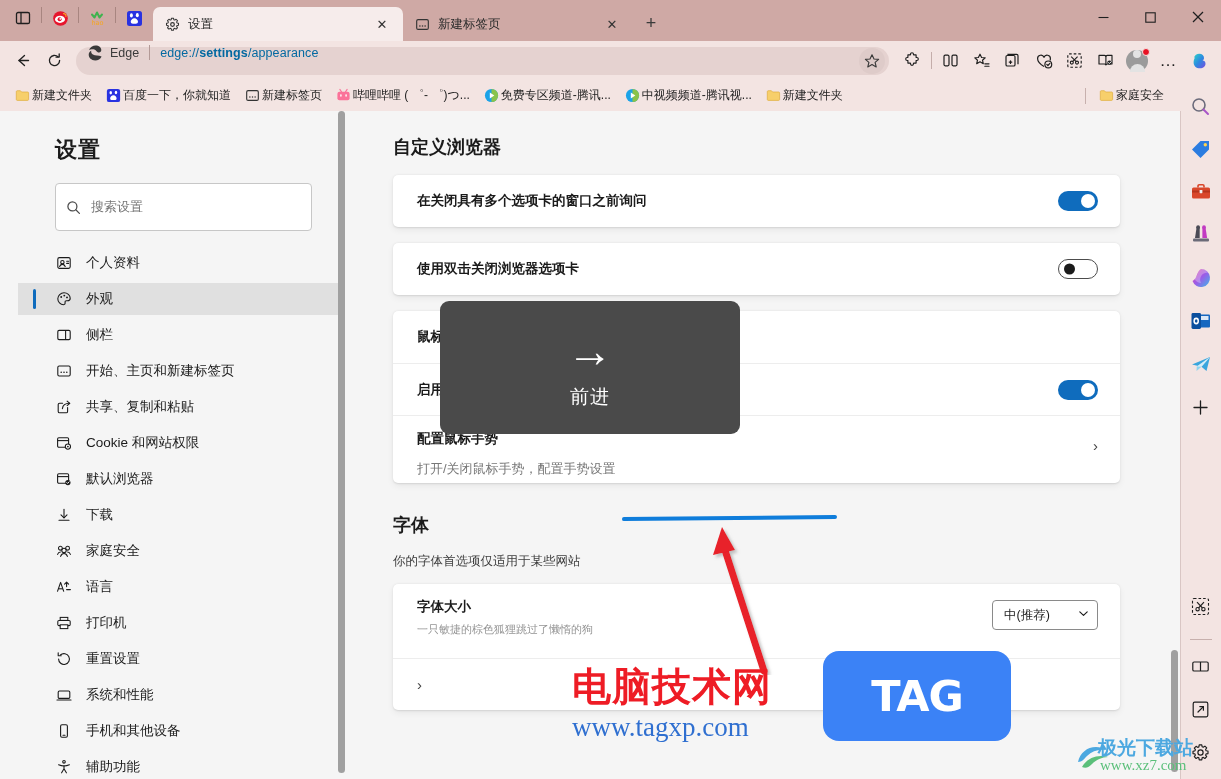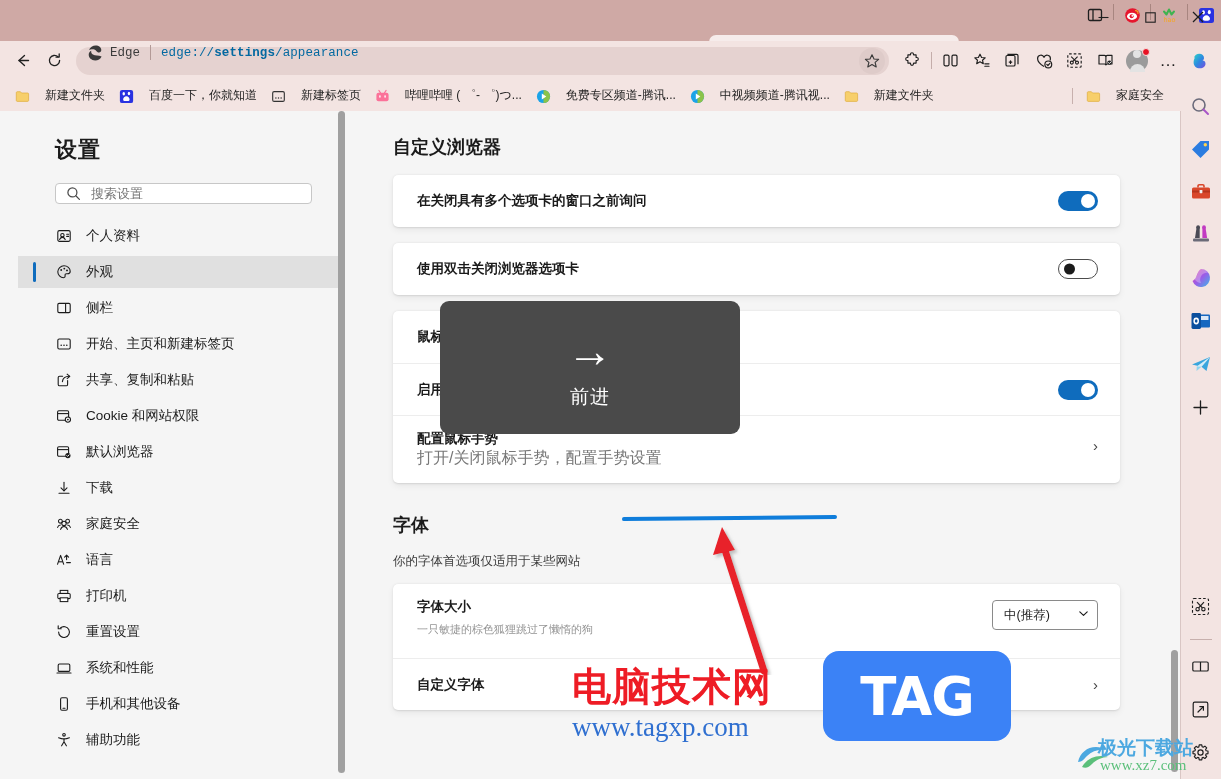--- a/index.html
+++ b/index.html
@@ -8,21 +8,21 @@
     overflow: hidden;
     font-family: "Liberation Sans", "DejaVu Sans", sans-serif;
     background: #f3e4e2;
   }
   .app { position: relative; width: 1221px; height: 779px; background: #efdcda; }
 
   
   .titlebar {
     position: absolute; left: 0; top: 0; width: 1221px; height: 41px;
     background: #cfa9a5;
-    display: flex; align-items: flex-end; flex-direction: column;
+    display: flex; align-items: flex-end;
   }
   .tb-left { display: flex; align-items: center; height: 41px; padding-left: 8px; gap: 0px; }
   .tb-iconbtn {
     width: 30px; height: 30px; display: flex; align-items: center; justify-content: center;
     border-radius: 4px; margin-bottom: 5px;
   }
   .tb-sep { width: 1px; height: 16px; background: #a88580; margin: 0 3px 12px 3px; }
 
   .tab {
     height: 34px; display: flex; align-items: center; gap: 8px;
@@ -55,21 +55,20 @@
   .nav-btn {
     width: 32px; height: 32px; border-radius: 5px;
     display: flex; align-items: center; justify-content: center; color: #202020;
     flex: none;
   }
   .omnibox {
     flex: 1; height: 28px; margin: 0 8px 0 6px;
     background: #e5d2d0; border-radius: 14px;
     display: flex; align-items: center; padding: 0 6px 16px 10px;
     position: relative;
-    font-family: Liberation Mono, monospace;
   }
   .omni-brandicon { width: 18px; height: 18px; flex: none; margin-right: 6px; }
   .omni-brand { font-size: 12.5px; color: #3b3b3b; }
   .omni-divider { width: 1px; height: 15px; background: #b39a97; margin: 0 10px; }
   .omni-url { font-size: 12.5px; color: #0369a1; letter-spacing: 0.1px; }
   .omni-url b { font-weight: 700; }
   .omni-star {
     position: absolute; right: 4px; top: 1px;
     width: 26px; height: 26px; border-radius: 13px;
     display: flex; align-items: center; justify-content: center;
@@ -88,21 +87,21 @@
   .avatar-dot { position:absolute; right:3px; top:3px; width:8px;height:8px;border-radius:50%;
     background:#e81123; border:1.5px solid #f3e4e2; }
 
   
   .bookmarks {
     position: absolute; left: 0; top: 80px; width: 1221px; height: 31px;
     background: #f3e4e2; display: flex; align-items: center; padding: 0 8px;
     font-size: 12px; color: #1f1f1f; overflow: hidden;
   }
   .bm {
-    display: flex; align-items: flex-end; gap: 15px; padding: 3px 7px; border-radius: 4px;
+    display: flex; align-items: center; gap: 2px; padding: 3px 7px; border-radius: 4px;
     white-space: nowrap; flex: none; max-width: 175px;
   }
   .bm-label { overflow: hidden; text-overflow: ellipsis; white-space: nowrap; }
   .bm-spacer { flex: 1; }
   .bm-sep { width: 1px; height: 16px; background: #c7b0ad; margin: 0 6px; flex: none; }
 
   
   .content {
     position: absolute; left: 0; top: 111px; width: 1180px; height: 668px;
     background: #f5f5f5; overflow: hidden;
@@ -111,21 +110,21 @@
   
   .settings-nav {
     position: absolute; left: 18px; top: 0; width: 320px; height: 668px;
     background: #f5f5f5; padding-top: 24px;
   }
   .settings-title {
     font-size: 22px; font-weight: 700; color: #1b1b1b; margin-left: 37px; margin-bottom: 18px;
     letter-spacing: 1px;
   }
   .search-box {
-    margin-left: 37px; width: 257px; height: 21px;
+    margin-left: 37px; width: 257px; height: 48px;
     border: 1px solid #c7c7c7; border-radius: 4px; background: #fff;
     display: flex; align-items: center; padding: 0 10px; gap: 10px;
   }
   .search-ph { font-size: 13px; color: #757575; }
   .nav-list { margin-top: 16px; }
   .nav-item {
     height: 32px; display: flex; align-items: center; gap: 14px;
     padding-left: 37px; position: relative; font-size: 13.5px; color: #1b1b1b;
     margin-bottom: 4px;
   }
@@ -159,21 +158,21 @@
     background: #fff; border-radius: 5px; box-shadow: 0 0.6px 1.8px rgba(0,0,0,.10), 0 3px 7px rgba(0,0,0,.06);
     margin-bottom: 16px; overflow: hidden;
   }
   .row {
     min-height: 52px; display: flex; align-items: center;
     padding: 0 22px 0 24px; position: relative;
   }
   .row + .row { border-top: 1px solid #ededed; }
   .row-txt { flex: 1; }
   .row-title { font-size: 13.5px; color: #1b1b1b; font-weight: 600; }
-  .row-desc { font-size: 16px; color: #777; margin-top: 0; }
+  .row-desc { font-size: 13px; color: #777; margin-top: 12px; }
   .row-preview { font-size: 11px; color: #949494; margin-top: 6px; }
   .row-tall { min-height: 68px; padding-top: 12px; padding-bottom: 0; align-items: flex-start; }
   .row-tall .row-txt { padding-top: 2px; }
 
   .toggle {
     width: 40px; height: 20px; border-radius: 10px; position: relative; flex: none;
   }
   .toggle.on { background: #0f6cbd; }
   .toggle.on .knob { right: 3px; background: #fff; }
   .toggle.off { background: #fff; border: 1px solid #4c4c4c; }
@@ -215,21 +214,21 @@
     font-family: "DejaVu Sans", sans-serif;
   }
   .wm2 {
     position: absolute; left: 572px; top: 712px; z-index: 50;
     font-size: 27px; color: #2f6fd0; font-family: "Liberation Serif", serif;
   }
   .wm-tag {
     position: absolute; left: 823px; top: 651px; width: 188px; height: 90px;
     background: #3b82f6; border-radius: 16px; z-index: 50;
     display: flex; align-items: center; justify-content: center;
-    color: #fff; font-size: 53px; font-weight: 700; letter-spacing: -1px;
+    color: #fff; font-size: 43px; font-weight: 700; letter-spacing: -1px;
     font-family: "DejaVu Sans", sans-serif;
   }
   .wm3 {
     position: absolute; left: 1098px; top: 735px; z-index: 52;
     font-size: 19px; font-weight: 700; color: #4ca8e0; white-space: nowrap;
   }
   .wm4 {
     position: absolute; left: 1100px; top: 757px; z-index: 52;
     font-size: 15px; color: #5bbf7a; white-space: nowrap; font-family: "Liberation Serif", serif;
   }
@@ -765,23 +764,20 @@
           <div class="select" style="margin-top:4px">
             <span>中(推荐)</span>
             <span>
               <svg width="11" height="11" viewBox="0 0 11 11">
                   <path d="M1.8 3.8 5.5 7.4 9.2 3.8" fill="none" stroke="#1b1b1b" stroke-width="1.15" stroke-linecap="round" stroke-linejoin="round"></path>
                 </svg>
             </span>
           </div>
         </div>
         <div class="row">
-          <div class="row-txt">
-            <div class="row-title">自定义字体</div>
-          </div>
           <div class="chevron-r">›</div>
         </div>
       </div>
 
       <div class="main-scroll">
         <div class="main-thumb"></div>
       </div>
     </div>
   </div>
 

